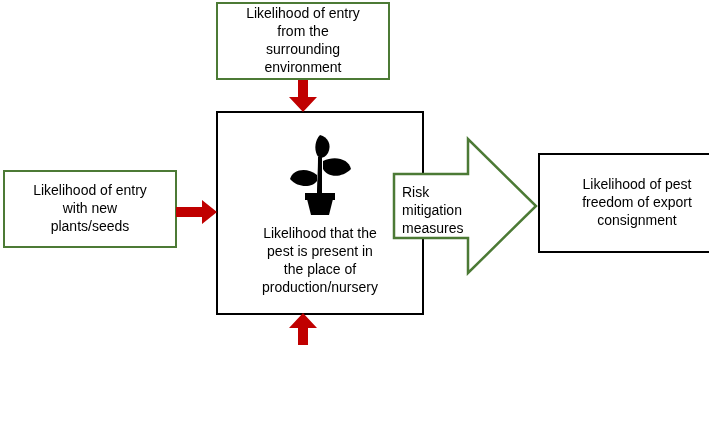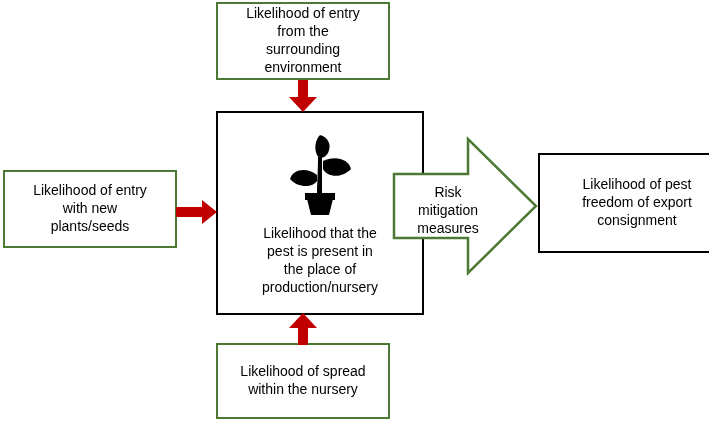--- a/index.html
+++ b/index.html
@@ -121,21 +121,20 @@
   #arrow-mitigation svg {
     position: absolute;
     left: 0;
     top: 0;
   }
   #arrow-mitigation .mit-label {
     position: absolute;
     left: 10px;
     top: 48px;
     width: 92px;
-    text-align: center;
     font-size: 14px;
     line-height: 1.28;
     white-space: pre-line;
     color: #000000;
   }
 </style>
 </head>
 <body>
 
 <div id="canvas">
@@ -146,24 +145,20 @@
 surrounding
 environment</span>
   </div>
 
   <div class="box box-green" id="box-entry-plants">
     <span class="box-text">Likelihood of entry
 with new
 plants/seeds</span>
   </div>
 
-  <div class="box box-green" id="box-spread-nursery">
-    <span class="box-text">Likelihood of spread
-within the nursery</span>
-  </div>
 
   <div class="box box-black" id="box-pest-present">
     <svg class="plant-icon" viewBox="0 0 78 86">
 
       <path d="M26 68 L52 68 L48 84 L30 84 Z" fill="#000000"></path>
       <rect x="24" y="62" width="30" height="7" fill="#000000"></rect>
 
       <path d="M37 26 C37 40 36 54 36 63 L41 63 C41 52 41 38 41 26 Z" fill="#000000"></path>
 
       <path d="M39 4 C47 6 51 14 47 22 C43 28 38 28 36 24 C33 18 34 9 39 4 Z" fill="#000000"></path>

